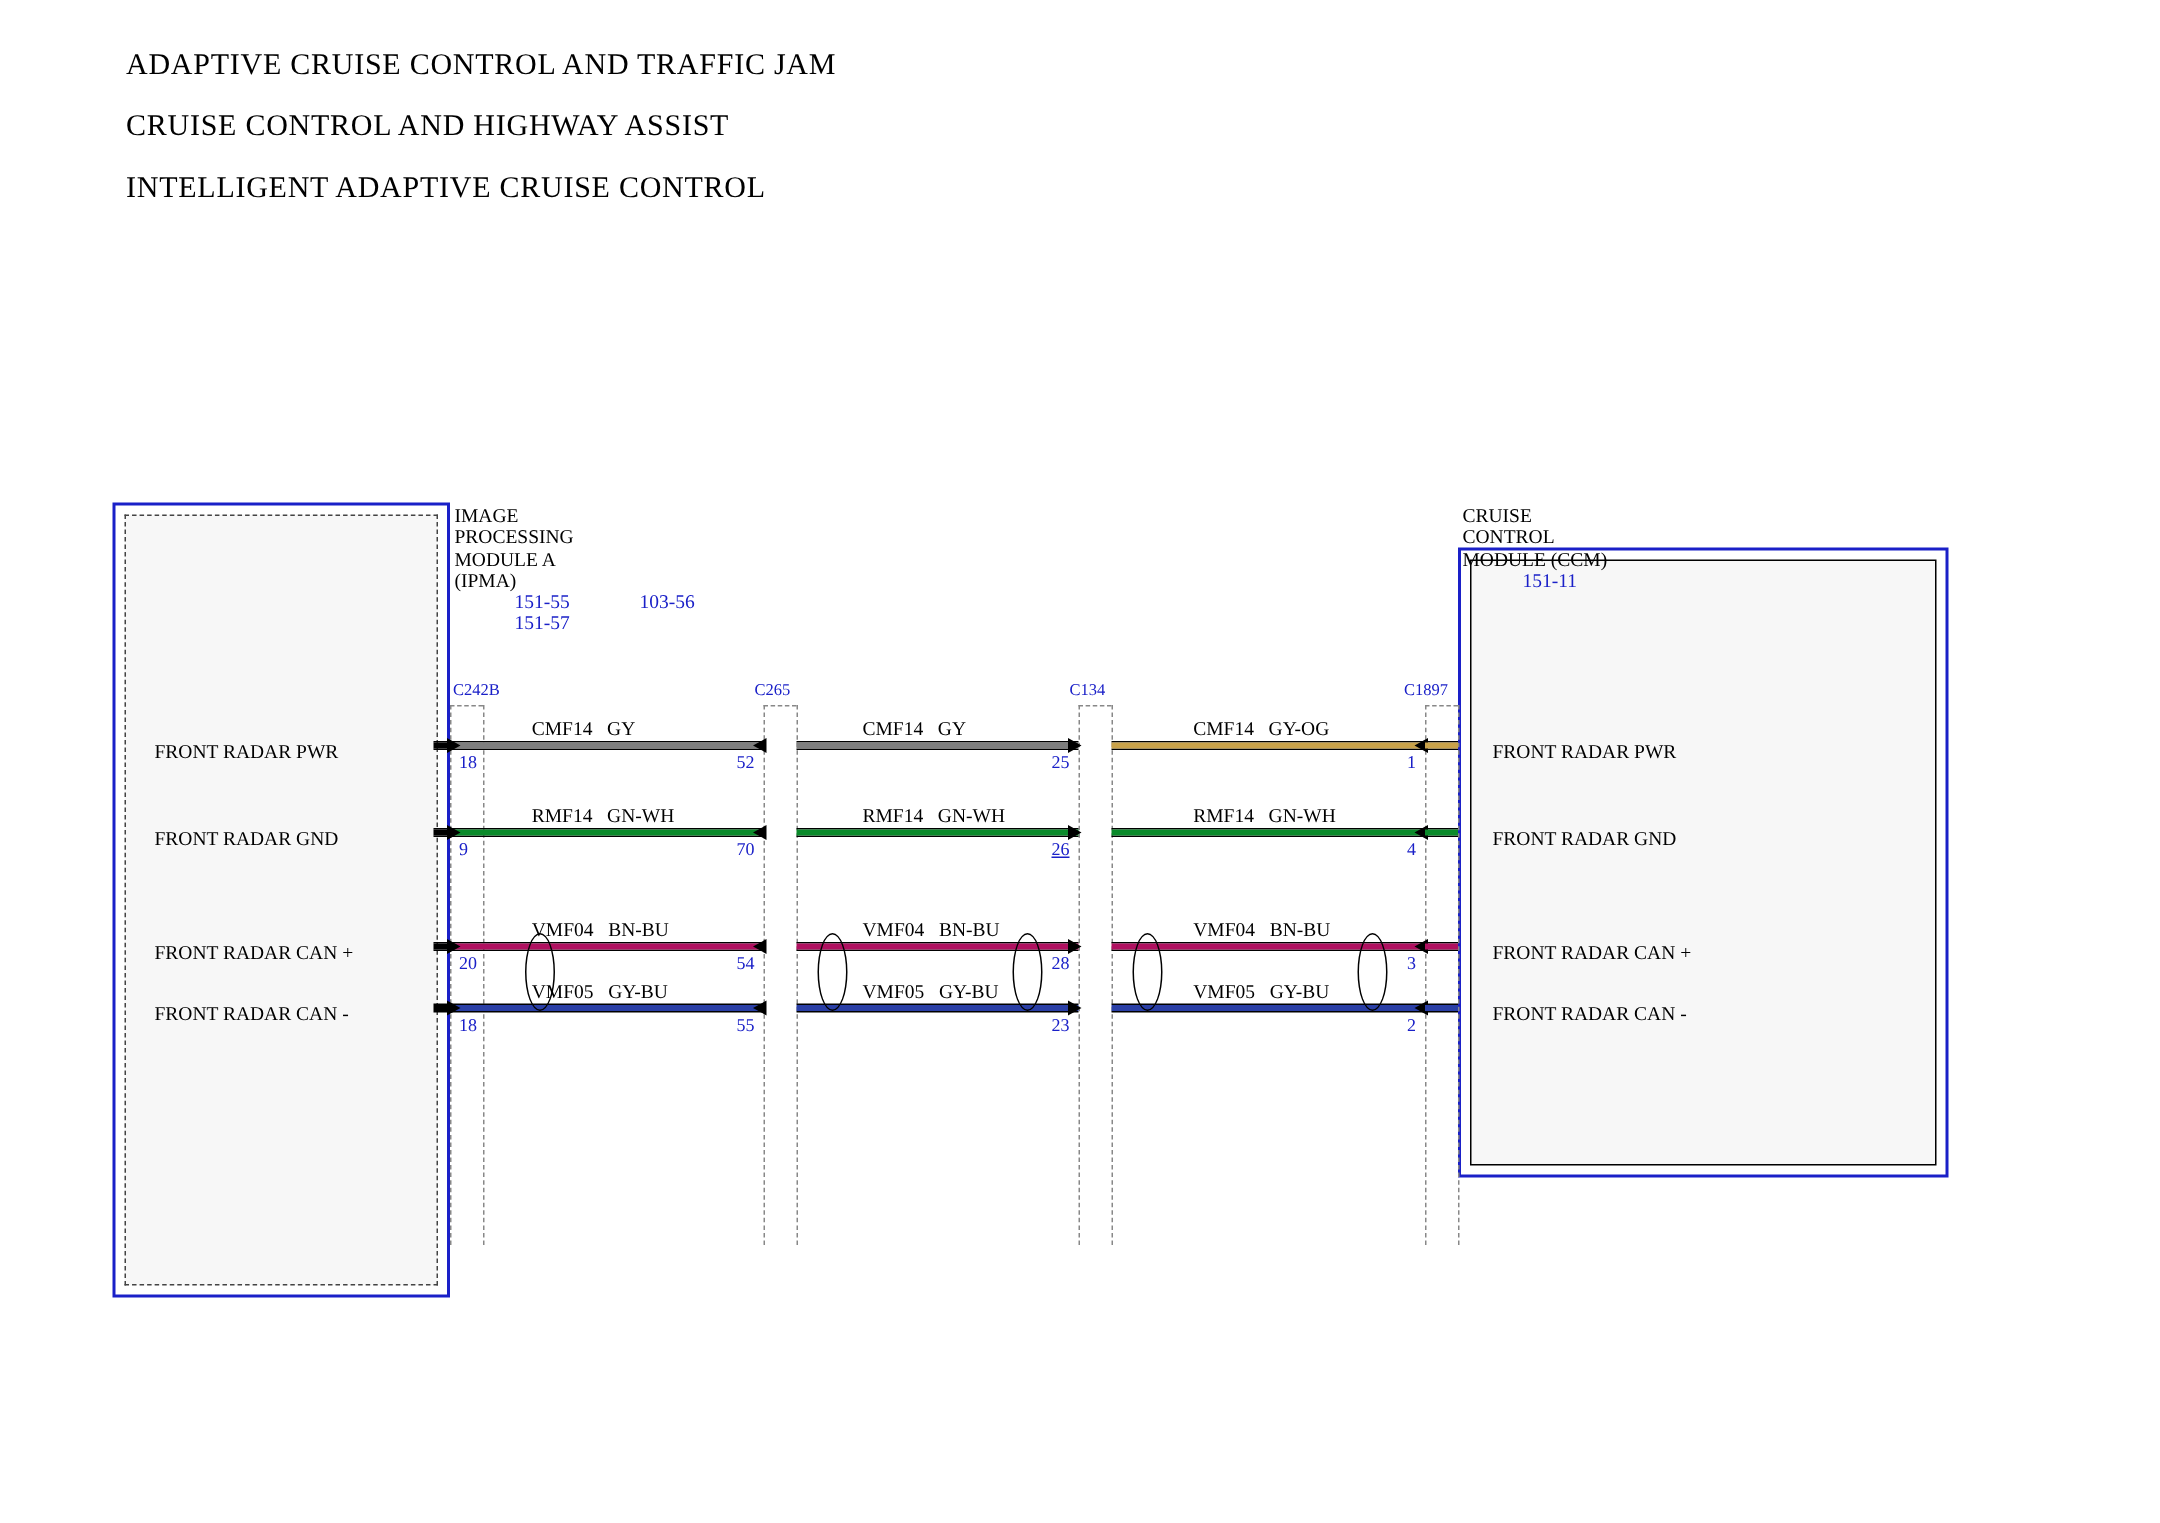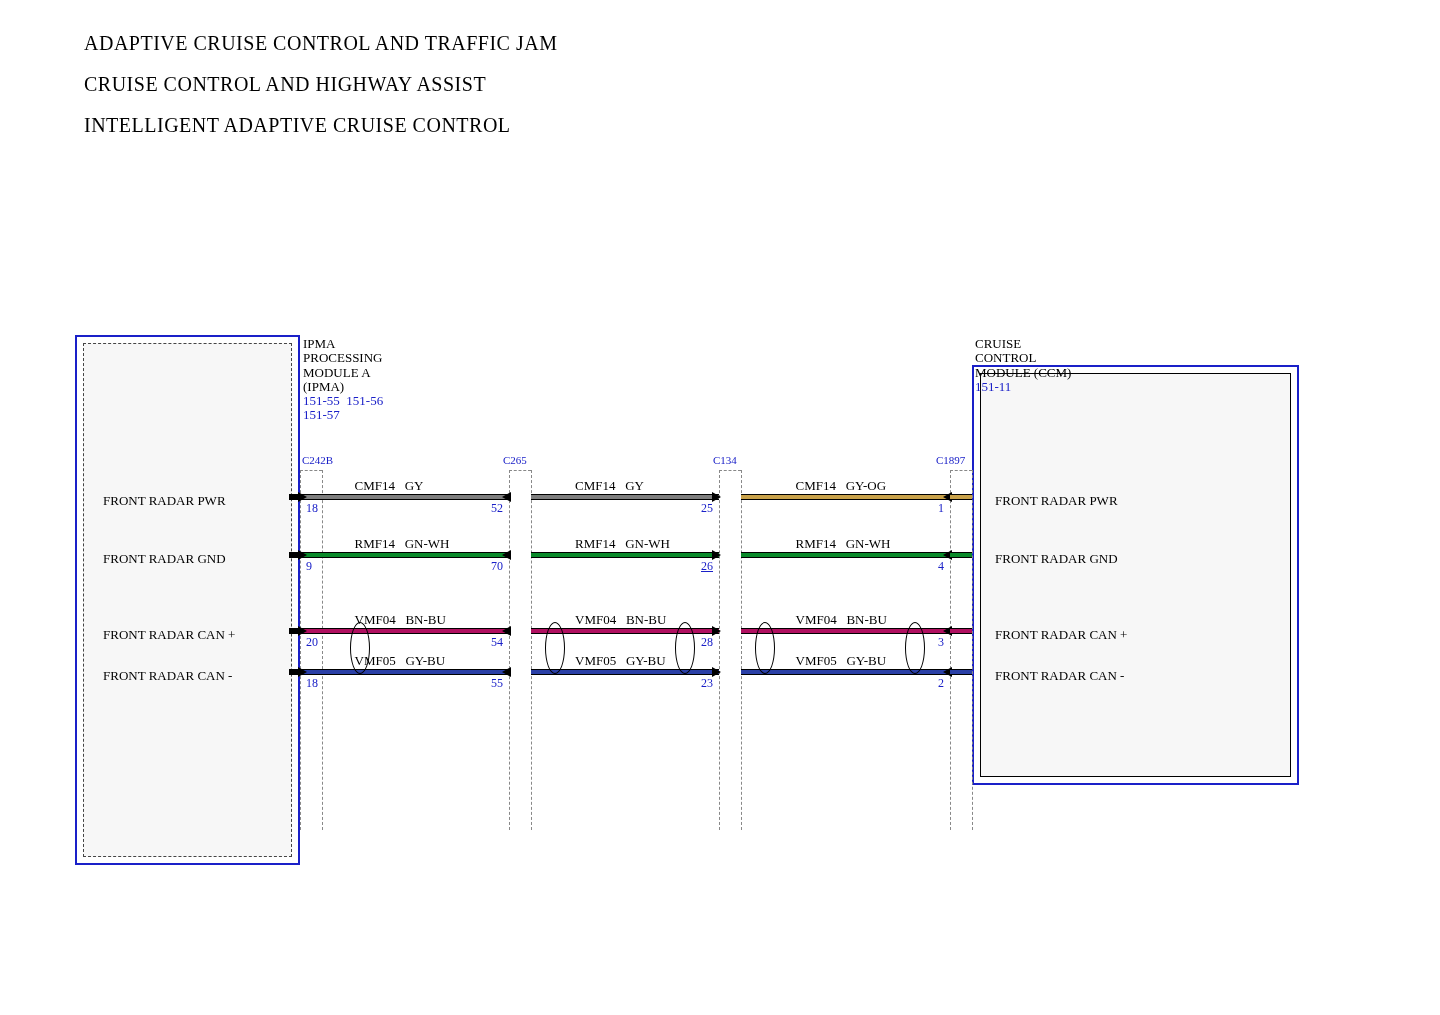--- a/index.html
+++ b/index.html
@@ -6,21 +6,21 @@
   .page{position:relative;width:1440px;height:1015px;}
   .title-block{position:absolute;left:84px;top:32px;}
   .title-line{font-size:20px;letter-spacing:.5px;color:#000;margin-bottom:18px;}
   .diagram{position:absolute;left:75px;top:335px;width:1230px;height:530px;}
   
   .mod{position:absolute;box-sizing:border-box;}
   .mod-outer{border:2px solid #1a20c8;background:#fff;}
   .mod-inner{position:absolute;border:1px solid #000;background:#f7f7f7;}
   .mod-inner.dashed{border:1px dashed #444;}
   .mod-label{position:absolute;font-size:13px;color:#000;line-height:1.1;white-space:nowrap;}
-  .mod-ref{color:#1a20c8;font-size:13px;}
+  .mod-ref{color:#1a20c8;font-size:13px;margin-left:40px;}
   
   .pin-lab{position:absolute;font-size:13px;color:#000;white-space:nowrap;}
   
   .conn-group{position:absolute;top:135px;height:360px;}
   .conn-dash{position:absolute;top:0;width:0;height:360px;border-left:1px dashed #888;}
   .conn-top{position:absolute;top:0;height:0;border-top:1px dashed #888;}
   .conn-name{position:absolute;top:-16px;font-size:11px;color:#1a20c8;text-align:center;white-space:nowrap;}
   
   .wire{position:absolute;height:4px;}
   .wire .core{position:absolute;left:0;right:0;top:0;bottom:0;}
@@ -44,26 +44,26 @@
     <div class="title-line">CRUISE CONTROL AND HIGHWAY ASSIST</div>
     <div class="title-line">INTELLIGENT ADAPTIVE CRUISE CONTROL</div>
   </div>
 
   <div class="diagram">
 
     <div class="mod mod-outer" style="left:0;top:0;width:225px;height:530px;">
       <div class="mod-inner dashed" style="left:6px;top:6px;right:6px;bottom:6px;"></div>
     </div>
     <div class="mod-label" style="left:228px;top:2px;">
-      <span>IPMA</span><br>
+      <span>IMAGE</span><br>
       <span>PROCESSING</span><br>
       <span>MODULE A</span><br>
       <span>(IPMA)</span><br>
       <span class="mod-ref">151-55</span>
-      &nbsp;<span class="mod-ref">151-56</span><br>
+      &nbsp;<span class="mod-ref">103-56</span><br>
       <span class="mod-ref">151-57</span>
     </div>
     <div class="pin-lab" style="left:28px;top:158px;">FRONT RADAR PWR</div>
     <div class="pin-lab" style="left:28px;top:216px;">FRONT RADAR GND</div>
     <div class="pin-lab" style="left:28px;top:292px;">FRONT RADAR CAN +</div>
     <div class="pin-lab" style="left:28px;top:333px;">FRONT RADAR CAN -</div>
 
     <div class="mod mod-outer" style="left:897px;top:30px;width:327px;height:420px;">
       <div class="mod-inner" style="left:6px;top:6px;right:6px;bottom:6px;"></div>
     </div>

